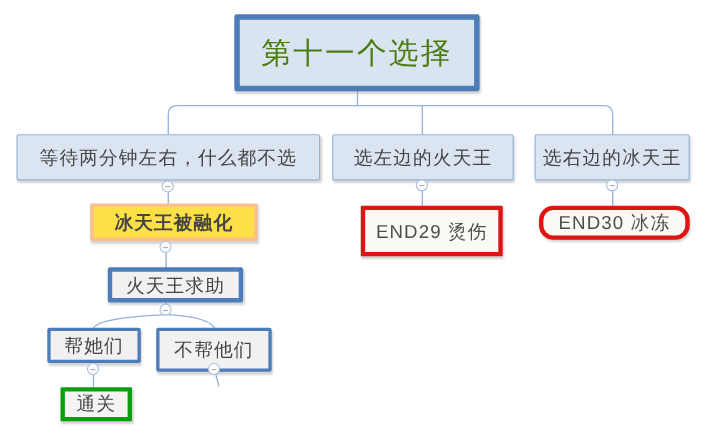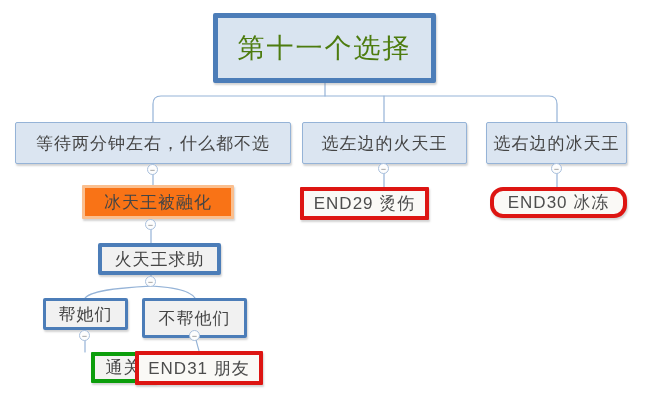--- a/index.html
+++ b/index.html
@@ -21,39 +21,39 @@
     font-size:27px;color:#4d7c0f;letter-spacing:2px;
   }
   .n-branch{
     background:#DBE5F1;border:1.5px solid #95B3D7;font-size:17px;
   }
   .n-wait{left:15px;top:122px;width:276px;height:42px;}
   .n-fire-left{left:302px;top:122px;width:165px;height:42px;}
   .n-ice-right{left:486px;top:122px;width:141px;height:42px;}
   .n-orange{
     left:82px;top:185px;width:152px;height:34px;
-    background:#f97316;border:3px solid #FABF8F;font-size:17px;border-radius:1px;
+    background:#fde047;border:3px solid #FABF8F;font-size:17px;border-radius:1px;font-weight:bold;
   }
   .n-blue-thick{
     left:98px;top:243px;width:123px;height:32px;
     background:#F1F1F1;border:4px solid #4C7DB8;font-size:17px;
   }
   .n-blue-mid{
     background:#F1F1F1;border:3px solid #4C7DB8;font-size:17px;
   }
   .n-help{left:43px;top:298px;width:85px;height:32px;}
   .n-nohelp{left:142px;top:298px;width:105px;height:40px;}
   .n-green{
     left:55px;top:352px;width:65px;height:31px;
-    background:#F4F4F2;border:4px solid #0C9E0C;font-size:17px;border-radius:1px;margin-left:36px;
+    background:#F4F4F2;border:4px solid #0C9E0C;font-size:17px;border-radius:1px;
   }
   .n-red{
     background:#FAF9F6;border:4px solid #DD1512;font-size:17px;color:#4D4D4D;border-radius:1px;
   }
-  .n-end29{left:300px;top:187px;width:129px;height:33px;}
+  .n-end29{left:328px;top:187px;width:129px;height:46px;}
   .n-end30{left:490px;top:187px;width:137px;height:31px;border-radius:13px;}
   .n-end31{left:135px;top:351px;width:128px;height:34px;}
   .toggle{
     position:absolute;box-sizing:border-box;width:11px;height:11px;border-radius:50%;
     background:#FDFDFD;border:1px solid #A9C0DD;color:#7F7F7F;
     display:flex;align-items:center;justify-content:center;
     font-size:9px;line-height:8px;cursor:pointer;
   }
   .t-wait{left:147px;top:164px;}
   .t-fire{left:378px;top:163px;}
@@ -92,21 +92,20 @@
   <div class="node n-orange">冰天王被融化</div>
   <div class="node n-red n-end29">END29 烫伤</div>
   <div class="node n-red n-end30">END30 冰冻</div>
 
   <div class="node n-blue-thick">火天王求助</div>
 
   <div class="node n-blue-mid n-help">帮她们</div>
   <div class="node n-blue-mid n-nohelp">不帮他们</div>
 
   <div class="node n-green">通关</div>
-  <div class="node n-red n-end31">END31 朋友</div>
 
   <div class="toggle t-wait">−</div>
   <div class="toggle t-fire">−</div>
   <div class="toggle t-ice">−</div>
   <div class="toggle t-melted">−</div>
   <div class="toggle t-firehelp">−</div>
   <div class="toggle t-help">−</div>
   <div class="toggle t-nohelp">−</div>
 
 </div>

